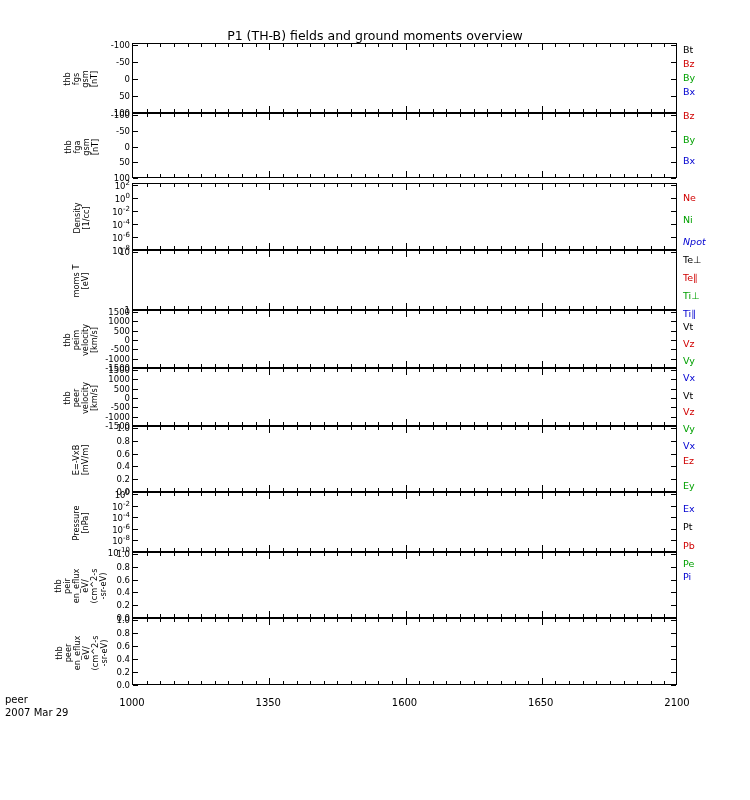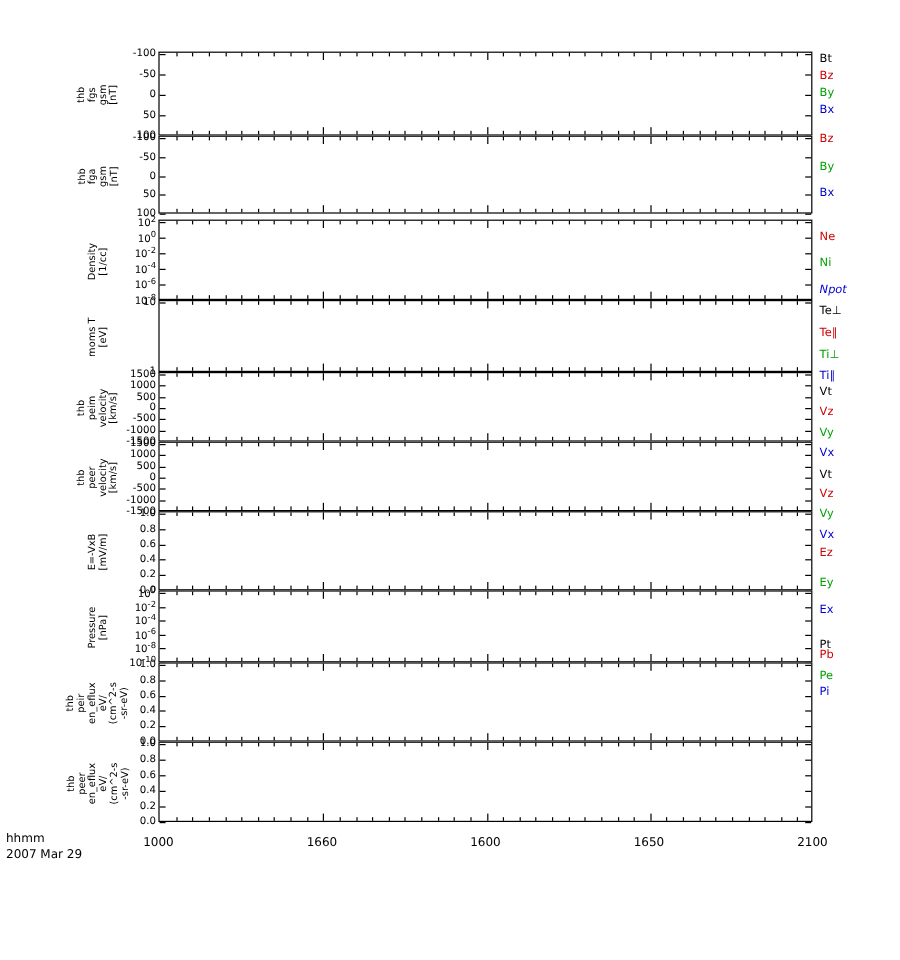--- a/index.html
+++ b/index.html
@@ -92,20 +92,21 @@
     top: 707px;
     font-size: 10px;
     color: #000;
   }
 </style>
 </head>
 <body>
 
 <div id="root">
 
+  <div class="title">P1 (TH-B) fields and ground moments overview</div>
 
   <div id="plots">
       <div class="panel" style="top: 0px; height: 70px;">
         <div class="tick-top" style="left: 14px; top: 0px; width: 1px; height: 3px;"></div>
         <div class="tick-bot" style="left: 14px; bottom: 0px; width: 1px; height: 3px;"></div>
         <div class="tick-top" style="left: 27px; top: 0px; width: 1px; height: 3px;"></div>
         <div class="tick-bot" style="left: 27px; bottom: 0px; width: 1px; height: 3px;"></div>
         <div class="tick-top" style="left: 41px; top: 0px; width: 1px; height: 3px;"></div>
         <div class="tick-bot" style="left: 41px; bottom: 0px; width: 1px; height: 3px;"></div>
         <div class="tick-top" style="left: 55px; top: 0px; width: 1px; height: 3px;"></div>
@@ -1100,25 +1101,25 @@
         <div class="tick-right" style="right: 0px; top: 66px; width: 5px; height: 1px;"></div>
         <div class="ytitle" style="width: 67px; left: -85.5px; top: 6.5px; transform: rotate(-90deg);">thb
 peer
 en_eflux
 eV/
 (cm^2-s
 -sr-eV)</div>
       </div>
     </div>
 
-  <div class="xaxis-name">hhmm</div>
+  <div class="xaxis-name">peer</div>
   <div class="xaxis-date">2007 Mar 29</div>
 
 <div class="xlab" style="left: 132px;">1000</div>
-    <div class="xlab" style="left: 268.25px;">1660</div>
+    <div class="xlab" style="left: 268.25px;">1350</div>
     <div class="xlab" style="left: 404.5px;">1600</div>
     <div class="xlab" style="left: 540.75px;">1650</div>
     <div class="xlab" style="left: 677px;">2100</div>
     <div class="legend-item" style="top: 44px; color: rgb(0, 0, 0);">Bt</div>
     <div class="legend-item" style="top: 58px; color: rgb(208, 0, 0);">Bz</div>
     <div class="legend-item" style="top: 72px; color: rgb(0, 160, 0);">By</div>
     <div class="legend-item" style="top: 86px; color: rgb(0, 0, 208);">Bx</div>
     <div class="legend-item" style="top: 110px; color: rgb(208, 0, 0);">Bz</div>
     <div class="legend-item" style="top: 134px; color: rgb(0, 160, 0);">By</div>
     <div class="legend-item" style="top: 155px; color: rgb(0, 0, 208);">Bx</div>
@@ -1133,17 +1134,17 @@
     <div class="legend-item" style="top: 338px; color: rgb(208, 0, 0);">Vz</div>
     <div class="legend-item" style="top: 355px; color: rgb(0, 160, 0);">Vy</div>
     <div class="legend-item" style="top: 372px; color: rgb(0, 0, 208);">Vx</div>
     <div class="legend-item" style="top: 390px; color: rgb(0, 0, 0);">Vt</div>
     <div class="legend-item" style="top: 406px; color: rgb(208, 0, 0);">Vz</div>
     <div class="legend-item" style="top: 423px; color: rgb(0, 160, 0);">Vy</div>
     <div class="legend-item" style="top: 440px; color: rgb(0, 0, 208);">Vx</div>
     <div class="legend-item" style="top: 455px; color: rgb(208, 0, 0);">Ez</div>
     <div class="legend-item" style="top: 480px; color: rgb(0, 160, 0);">Ey</div>
     <div class="legend-item" style="top: 503px; color: rgb(0, 0, 208);">Ex</div>
-    <div class="legend-item" style="top: 532px; color: rgb(0, 0, 0);">Pt</div>
+    <div class="legend-item" style="top: 521px; color: rgb(0, 0, 0);">Pt</div>
     <div class="legend-item" style="top: 540px; color: rgb(208, 0, 0);">Pb</div>
     <div class="legend-item" style="top: 558px; color: rgb(0, 160, 0);">Pe</div>
     <div class="legend-item" style="top: 571px; color: rgb(0, 0, 208);">Pi</div>
   </div>
 
 </body></html>

